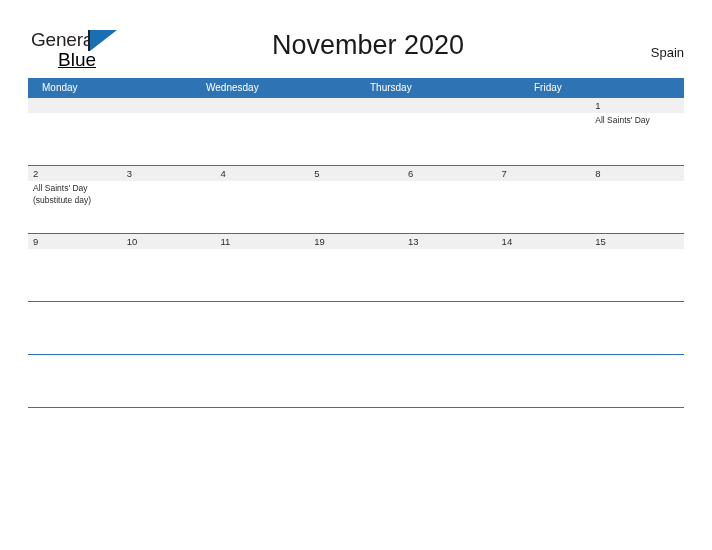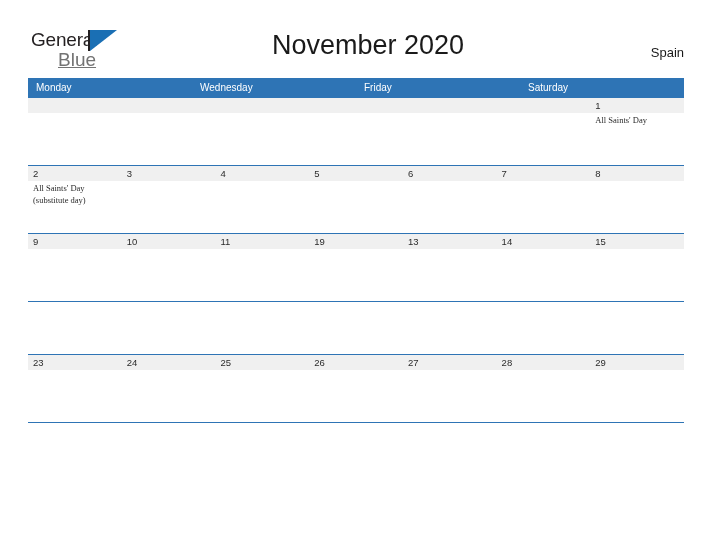--- a/index.html
+++ b/index.html
@@ -60,21 +60,21 @@
     width: 0;
     height: 0;
     border-left: 27px solid #1a6fb4;
     border-bottom: 21px solid transparent;
   }
   .logo-blue {
     position: absolute;
     left: 27px;
     top: 20px;
     font-size: 19px;
-    color: #737373;
+    color: #000000;
     white-space: nowrap;
     text-decoration: underline;
   }
 
   .cal-title {
     position: absolute;
     left: 12px;
     top: 30px;
     width: 712px;
     text-align: center;
@@ -104,21 +104,21 @@
     display: flex;
     width: 656px;
     height: 19px;
     background: #2e74b5;
   }
   .weekday-cell {
     flex: 1 1 0;
     color: #ffffff;
     font-size: 10px;
     line-height: 19px;
-    padding-left: 8px;
+    padding-left: 14px;
     box-sizing: border-box;
     white-space: nowrap;
   }
 
   .week {
     width: 656px;
     border-top: 1.5px solid #2e74b5;
     box-sizing: border-box;
   }
   .week:first-of-type {
@@ -147,21 +147,20 @@
     background: #ffffff;
   }
   .event-cell {
     flex: 1 1 0;
     padding: 2px 4px 12px 5px;
     box-sizing: border-box;
     font-size: 8.5px;
     line-height: 11.5px;
     color: #2b2b2b;
     white-space: pre-line;
-    font-family: Liberation Serif, serif;
   }
 </style>
 </head>
 <body>
 
 <div class="page">
 
   <div class="topbar">
 
     <div class="logo">
@@ -175,22 +174,22 @@
 
     <div class="country">Spain</div>
 
   </div>
 
   <div class="grid">
 
     <div class="weekday-row">
       <div class="weekday-cell">Monday</div>
       <div class="weekday-cell">Wednesday</div>
+      <div class="weekday-cell">Thursday</div>
       <div class="weekday-cell">Friday</div>
-      <div class="weekday-cell">Saturday</div>
     </div>
 
     <div class="week">
       <div class="week-dates">
         <div class="date-cell"></div>
         <div class="date-cell"></div>
         <div class="date-cell"></div>
         <div class="date-cell"></div>
         <div class="date-cell"></div>
         <div class="date-cell"></div>
@@ -256,29 +255,20 @@
         <div class="event-cell"></div>
         <div class="event-cell"></div>
         <div class="event-cell"></div>
         <div class="event-cell"></div>
         <div class="event-cell"></div>
         <div class="event-cell"></div>
       </div>
     </div>
 
     <div class="week">
-      <div class="week-dates">
-        <div class="date-cell">23</div>
-        <div class="date-cell">24</div>
-        <div class="date-cell">25</div>
-        <div class="date-cell">26</div>
-        <div class="date-cell">27</div>
-        <div class="date-cell">28</div>
-        <div class="date-cell">29</div>
-      </div>
       <div class="week-events">
         <div class="event-cell"></div>
         <div class="event-cell"></div>
         <div class="event-cell"></div>
         <div class="event-cell"></div>
         <div class="event-cell"></div>
         <div class="event-cell"></div>
         <div class="event-cell"></div>
       </div>
     </div>

